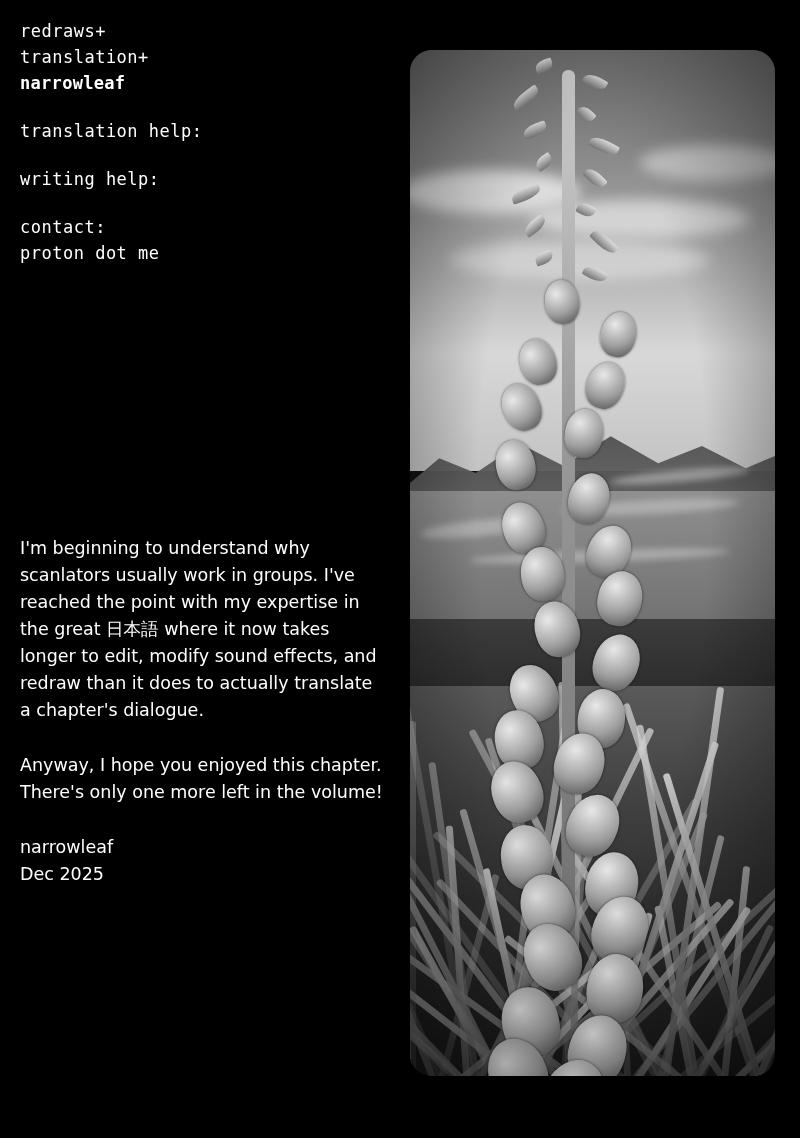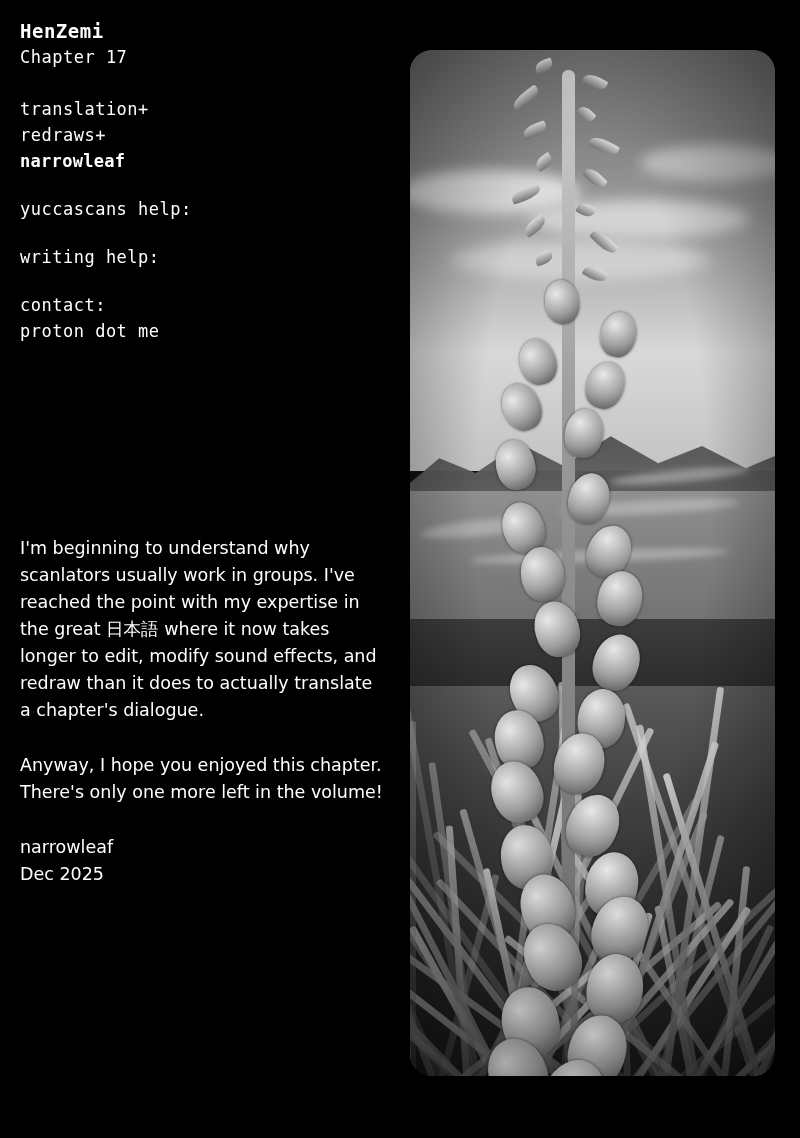--- a/index.html
+++ b/index.html
@@ -194,33 +194,29 @@
     pointer-events: none;
   }
 </style>
 </head>
 <body>
 
 <div class="page">
 
   <div class="credits">
 
-    <div class="title-block">
-      <div class="title-main">HenZemi</div>
-      <div class="title-sub">Chapter 17</div>
-    </div>
 
     <div class="cred-block">
+      <div class="mono cred-line">redraws+</div>
       <div class="mono cred-line">translation+</div>
-      <div class="mono cred-line">redraws+</div>
       <div class="cred-name">narrowleaf</div>
     </div>
 
     <div class="cred-block">
-      <div class="mono cred-line">yuccascans help:</div>
+      <div class="mono cred-line">translation help:</div>
     </div>
 
     <div class="cred-block">
       <div class="mono cred-line">writing help:</div>
     </div>
 
     <div class="contact-block">
       <div class="mono cred-line">contact:</div>
       <div class="mono cred-line">proton dot me</div>
     </div>

